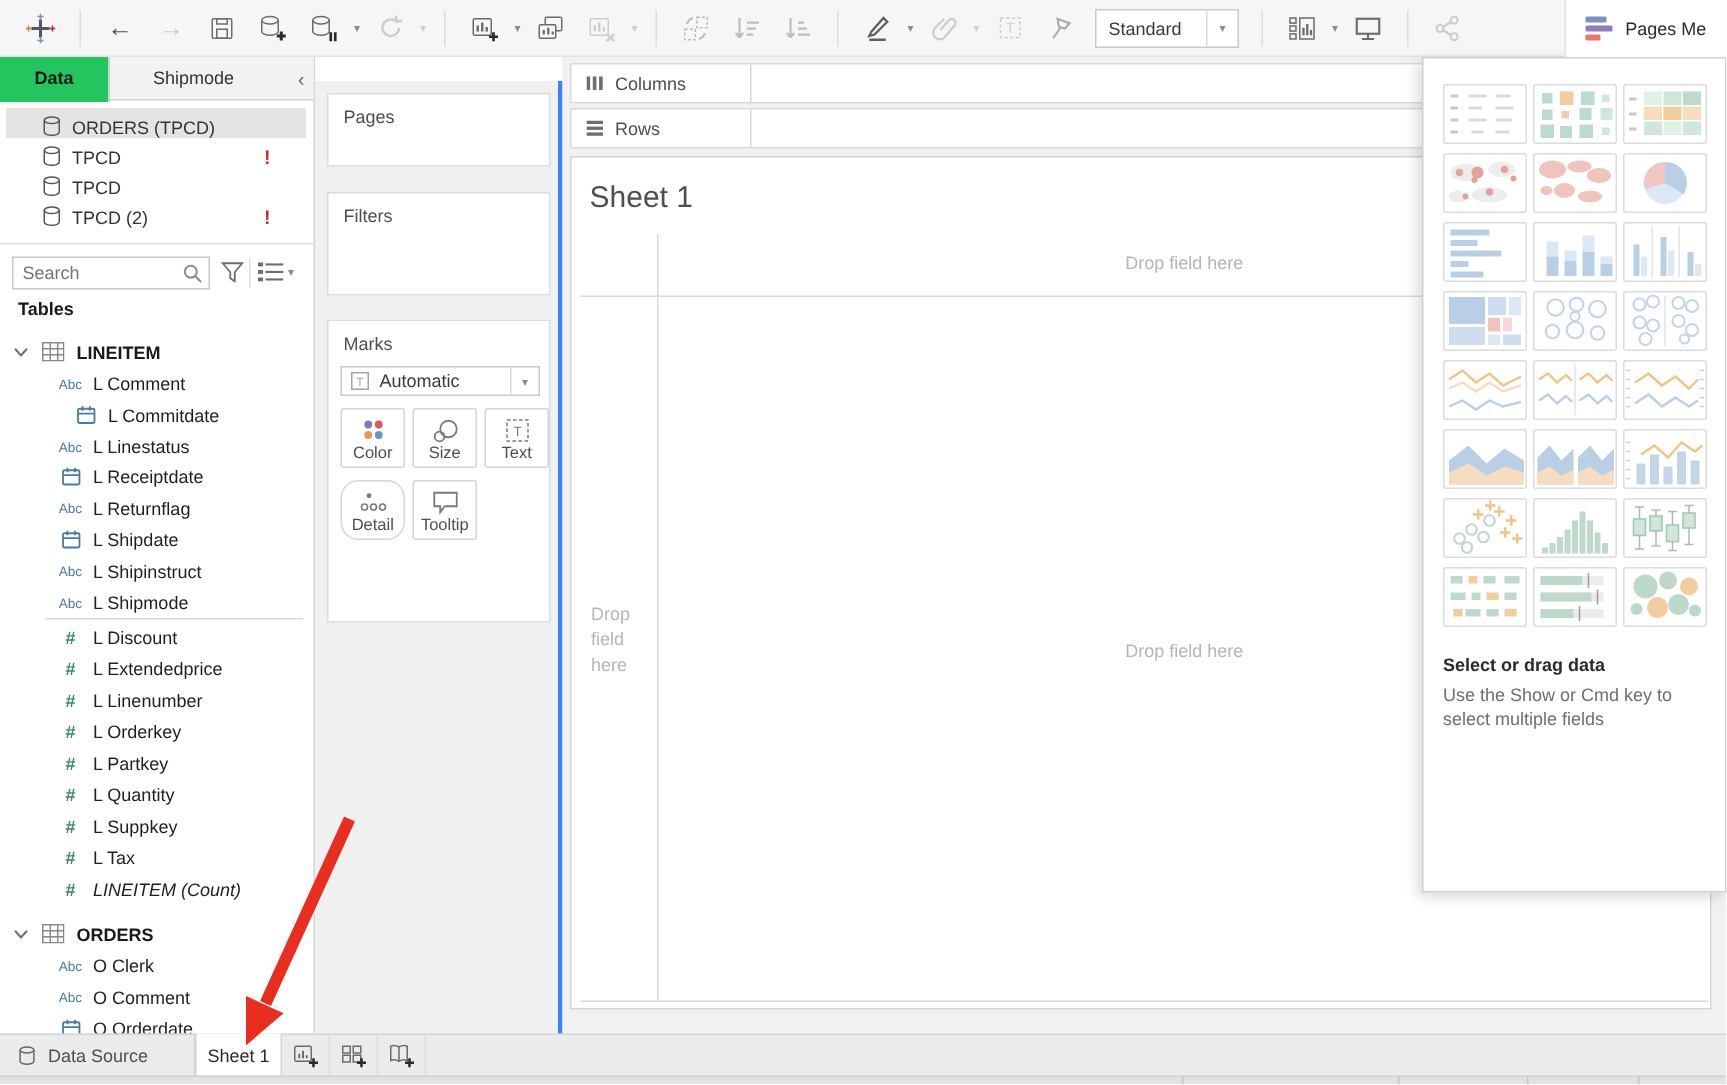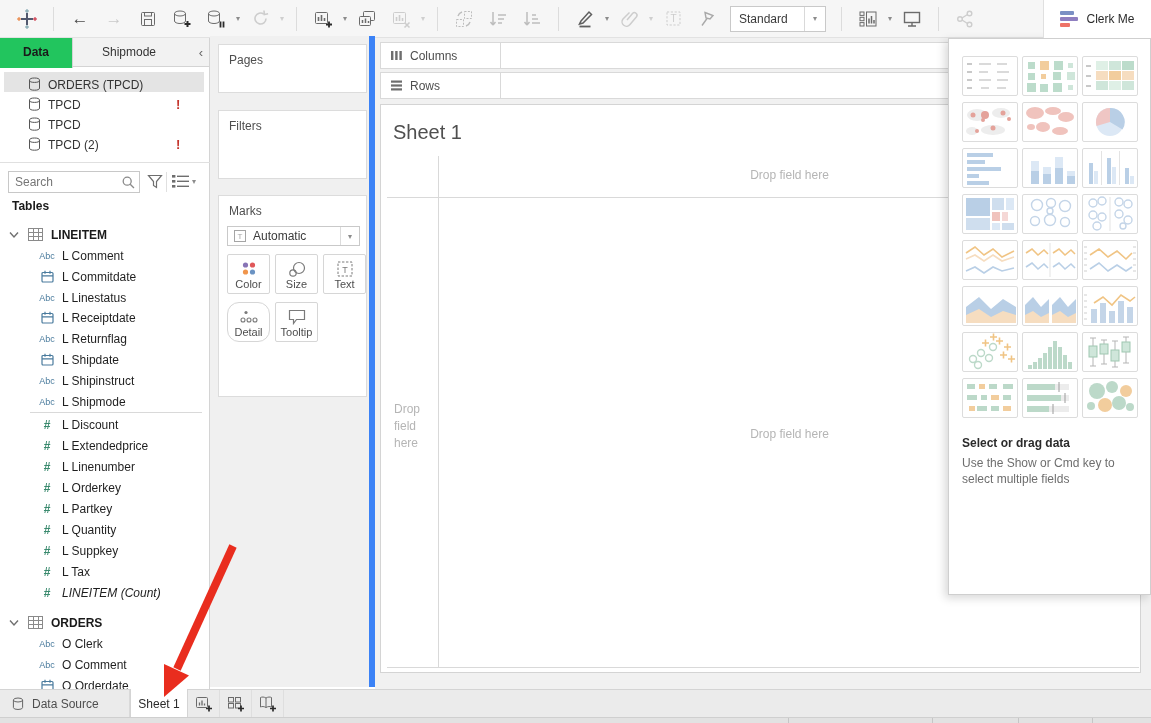--- a/index.html
+++ b/index.html
@@ -33,22 +33,22 @@
   .dsrow{position:absolute;left:4px;width:200px;height:20px;display:flex;align-items:flex-end;gap:8px;padding-left:22px;box-sizing:border-box;}
   .dsrow.sel{background:#e4e4e4;}
   .ds-err{position:absolute;left:172px;color:#c4342b;font-weight:bold;font-size:13px;}
   .fieldrow{position:absolute;left:0;width:209px;height:21px;display:flex;align-items:center;}
   .fi{width:22px;margin-left:36px;text-align:center;flex:0 0 auto;display:flex;justify-content:center;}
   .fi-abc{font-size:9px;color:#4a7b9d;letter-spacing:0;}
   .fi-hash{font-size:12px;font-weight:bold;color:#3a8a6e;}
   .fname{margin-left:4px;color:#1f1f1f;white-space:nowrap;}
   .thead{position:absolute;left:0;width:209px;height:21px;display:flex;align-items:center;font-weight:bold;color:#1a1a1a;}
   
-  #cards{position:absolute;left:210px;top:36px;width:165px;height:651px;background:#f0f0f0;
-         border-right:6px solid #3b82f6;box-sizing:border-box;}
+  #cards{position:absolute;left:210px;top:54px;width:165px;height:651px;background:#f0f0f0;
+         border-right:3px solid #3b82f6;box-sizing:border-box;}
   .card{position:absolute;left:8px;width:149px;background:#fff;border:1px solid #dcdcdc;box-sizing:border-box;}
   .card-label{position:absolute;left:10px;top:8px;color:#4e4e4e;}
   .marks-dd{position:absolute;left:8px;top:30px;width:133px;height:20px;border:1px solid #c9c9c9;background:#fff;
             display:flex;align-items:center;box-sizing:border-box;}
   .marks-dd .dd-caret{margin-left:auto;width:18px;height:100%;border-left:1px solid #dcdcdc;display:flex;align-items:center;justify-content:center;}
   .mbtn{position:absolute;width:43px;height:40px;background:#fff;border:1px solid #d6d6d6;border-radius:2px;
         box-sizing:border-box;display:flex;flex-direction:column;align-items:center;justify-content:flex-end;padding-bottom:3px;}
   .mbtn .micon{position:absolute;top:6px;}
   .mbtn .mlabel{font-size:11px;color:#4e4e4e;}
   
@@ -234,21 +234,21 @@
       </svg>
     </span>
   </div>
 
   <div id="showme-btn">
     <span class="bars">
       <div style="width:14px;background:#7b90c4;"></div>
       <div style="width:18px;background:#8f7fc0;"></div>
       <div style="width:10px;background:#ee7368;margin-bottom:0;"></div>
     </span>
-    <span style="color:#2b2b2b;">Clerk Me</span>
+    <span style="color:#2b2b2b;">Pages Me</span>
   </div>
 
   <div id="sidebar">
     <div id="side-tabs">
       <div class="side-tab" id="tab-data">Data</div>
       <div class="side-tab" id="tab-analytics">Shipmode</div>
       <div id="pane-collapse">‹</div>
     </div>
 
     <div class="dsrow sel" style="top:34px;">
@@ -319,21 +319,21 @@
         <rect x="0.5" y="0.5" width="14" height="12"></rect>
           <path d="M0.5,4.5 h14 M0.5,8.5 h14 M5.5,0.5 v12 M10.5,0.5 v12"></path>
         </svg>
       <span style="margin-left:8px;">LINEITEM</span>
     </div>
 
     <div class="fieldrow" style="top:207px;">
         <span class="fi fi-abc">Abc</span>
         <span class="fname">L Comment</span>
       </div>
-    <div class="fieldrow" style="top:228px;">
+    <div class="fieldrow" style="top:228px;padding-left:10px;">
         <span class="fi">
           <svg width="13" height="13" viewBox="0 0 13 13" fill="none" stroke="#4a7b9d" stroke-width="1.2">
             <rect x="1" y="2.5" width="11" height="9.5" rx="1"></rect>
             <path d="M4,0.8 v3 M9,0.8 v3 M1,5.8 h11"></path>
           </svg>
         </span>
         <span class="fname">L Commitdate</span>
       </div>
     <div class="fieldrow" style="top:249px;">
         <span class="fi fi-abc">Abc</span>

